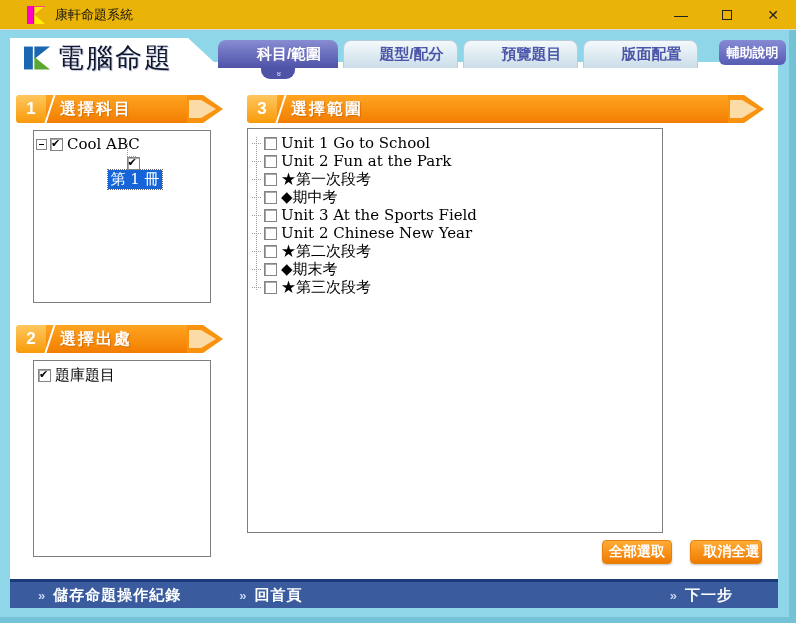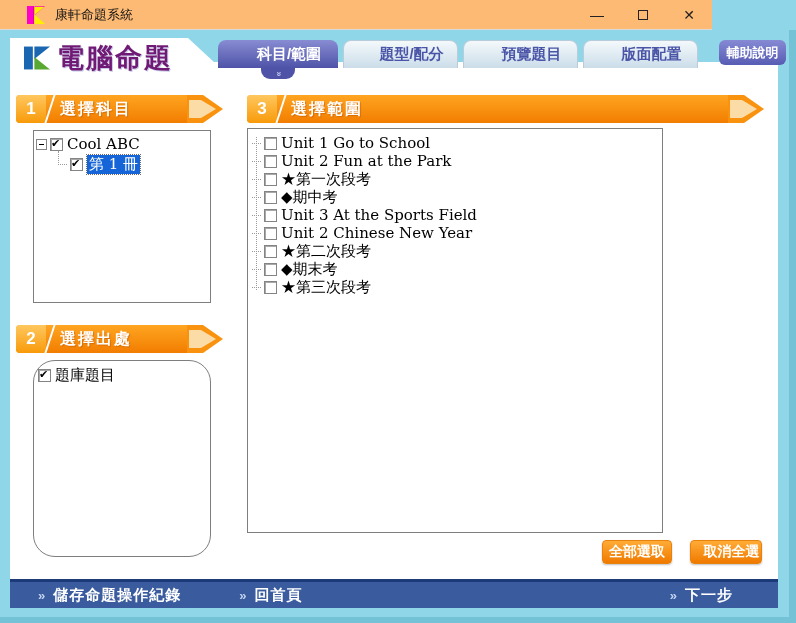--- a/index.html
+++ b/index.html
@@ -1,38 +1,38 @@
 <!DOCTYPE html>
 <html><head>
 <meta charset="utf-8">
 <style>
   * { margin:0; padding:0; box-sizing:border-box; }
   html,body { width:796px; height:623px; }
   body { font-family:"Liberation Sans", sans-serif; position:relative; overflow:hidden; background:#8FD7E8; }
 
   
-  .titlebar { position:absolute; left:0; top:0; width:712px; height:30px; background:#fdba74;
+  .titlebar { position:absolute; left:0; top:0; width:796px; height:30px; background:#eab308;
               border-bottom:1px solid #d9d9d9; display:flex; align-items:center; }
   .titlebar .app-icon { margin-left:27px; width:18px; height:18px; }
   .titlebar .title { margin-left:10px; font-size:13px; color:#111; }
   .win-controls { margin-left:auto; display:flex; height:30px; }
   .wctl { width:46px; height:30px; display:flex; align-items:center; justify-content:center;
           font-size:14px; color:#222; cursor:default; }
   .wctl .maxbox { width:10px; height:10px; border:1px solid #222; display:block; }
 
   
   .edge-right { position:absolute; right:0; top:30px; width:7px; height:593px; background:#74C2D6; }
   .edge-bottom { position:absolute; left:0; top:617px; width:796px; height:6px; background:#74C2D6; }
   .main-panel { position:absolute; left:10px; top:62px; width:768px; height:546px; background:#fff; z-index:1; }
 
   
   .logo-plate { position:absolute; left:10px; top:38px; width:210px; height:25px; background:#fff; z-index:2;
                 clip-path:polygon(0 0, 178px 0, 205px 25px, 0 25px); }
   .logo-row { position:absolute; left:24px; top:40px; z-index:4; display:flex; align-items:center; gap:7px; }
-  .logo-row .logo-text { font-size:27px; font-weight:bold; letter-spacing:2px; color:#701a75;
+  .logo-row .logo-text { font-size:27px; font-weight:normal; letter-spacing:2px; color:#0f172a;
                          text-shadow:1px 1px 0 #c9cce8; }
 
   
   .tabs { position:absolute; left:218px; top:40px; display:flex; gap:5px; z-index:5; }
   .tab { width:115px; height:28px; border-radius:8px 8px 0 0; display:flex; align-items:center; justify-content:center;
          font-size:15px; font-weight:bold; position:relative; cursor:pointer;
          background:linear-gradient(#F4F9FB,#CBDDE9); color:#4A55A8; border:1px solid #B8CCDC; border-bottom:none;padding-left:22px; }
   .tab.active { width:120px; background:linear-gradient(#888CD2,#4E53A8); color:#fff; border:none; }
   .tab .bump { position:absolute; top:28px; left:50%; margin-left:-17px; width:34px; height:11px;
                background:#4E53A8; border-radius:0 0 9px 9px; display:flex; align-items:center; justify-content:center; }
@@ -143,40 +143,40 @@
     <polygon points="2,5 14,5 29,14 14,23 2,23" fill="#FBDCA6"></polygon>
   </svg>
 </div>
 
 <div class="listbox" style="left:33px; top:130px; width:178px; height:173px; padding:4px 2px;">
   <div class="trow">
     <span class="expander"></span>
     <span class="checkbox checked"></span>
     <span class="tlabel">Cool ABC</span>
   </div>
-  <div class="trow" style="margin-left:22px; margin-top:2px;">
+  <div class="trow" style="margin-left:22px; margin-top:2px;flex-direction:column;">
     <span class="l-conn"></span>
     <span class="checkbox checked"></span>
     <span class="tlabel selected">第 1 冊</span>
   </div>
 </div>
 
 <div class="banner" style="left:16px; top:325px;">
   <div class="banner-bar" style="width:172px;">
     <span class="banner-num">2</span>
     <span class="banner-sep"></span>
     <span class="banner-title">選擇出處</span>
   </div>
   <svg class="banner-arrow" width="38" height="28" viewBox="0 0 38 28">
     <polygon points="0,0 16,0 36,14 16,28 0,28" fill="#F9920F"></polygon>
     <polygon points="2,5 14,5 29,14 14,23 2,23" fill="#FBDCA6"></polygon>
   </svg>
 </div>
 
-<div class="listbox" style="left:33px; top:360px; width:178px; height:197px; padding:5px 4px;border-radius:22px;">
+<div class="listbox" style="left:33px; top:360px; width:178px; height:197px; padding:5px 4px;">
   <div class="trow">
     <span class="checkbox checked"></span>
     <span class="tlabel">題庫題目</span>
   </div>
 </div>
 
 <div class="banner" style="left:247px; top:95px;">
   <div class="banner-bar" style="width:482px;">
     <span class="banner-num">3</span>
     <span class="banner-sep"></span>

